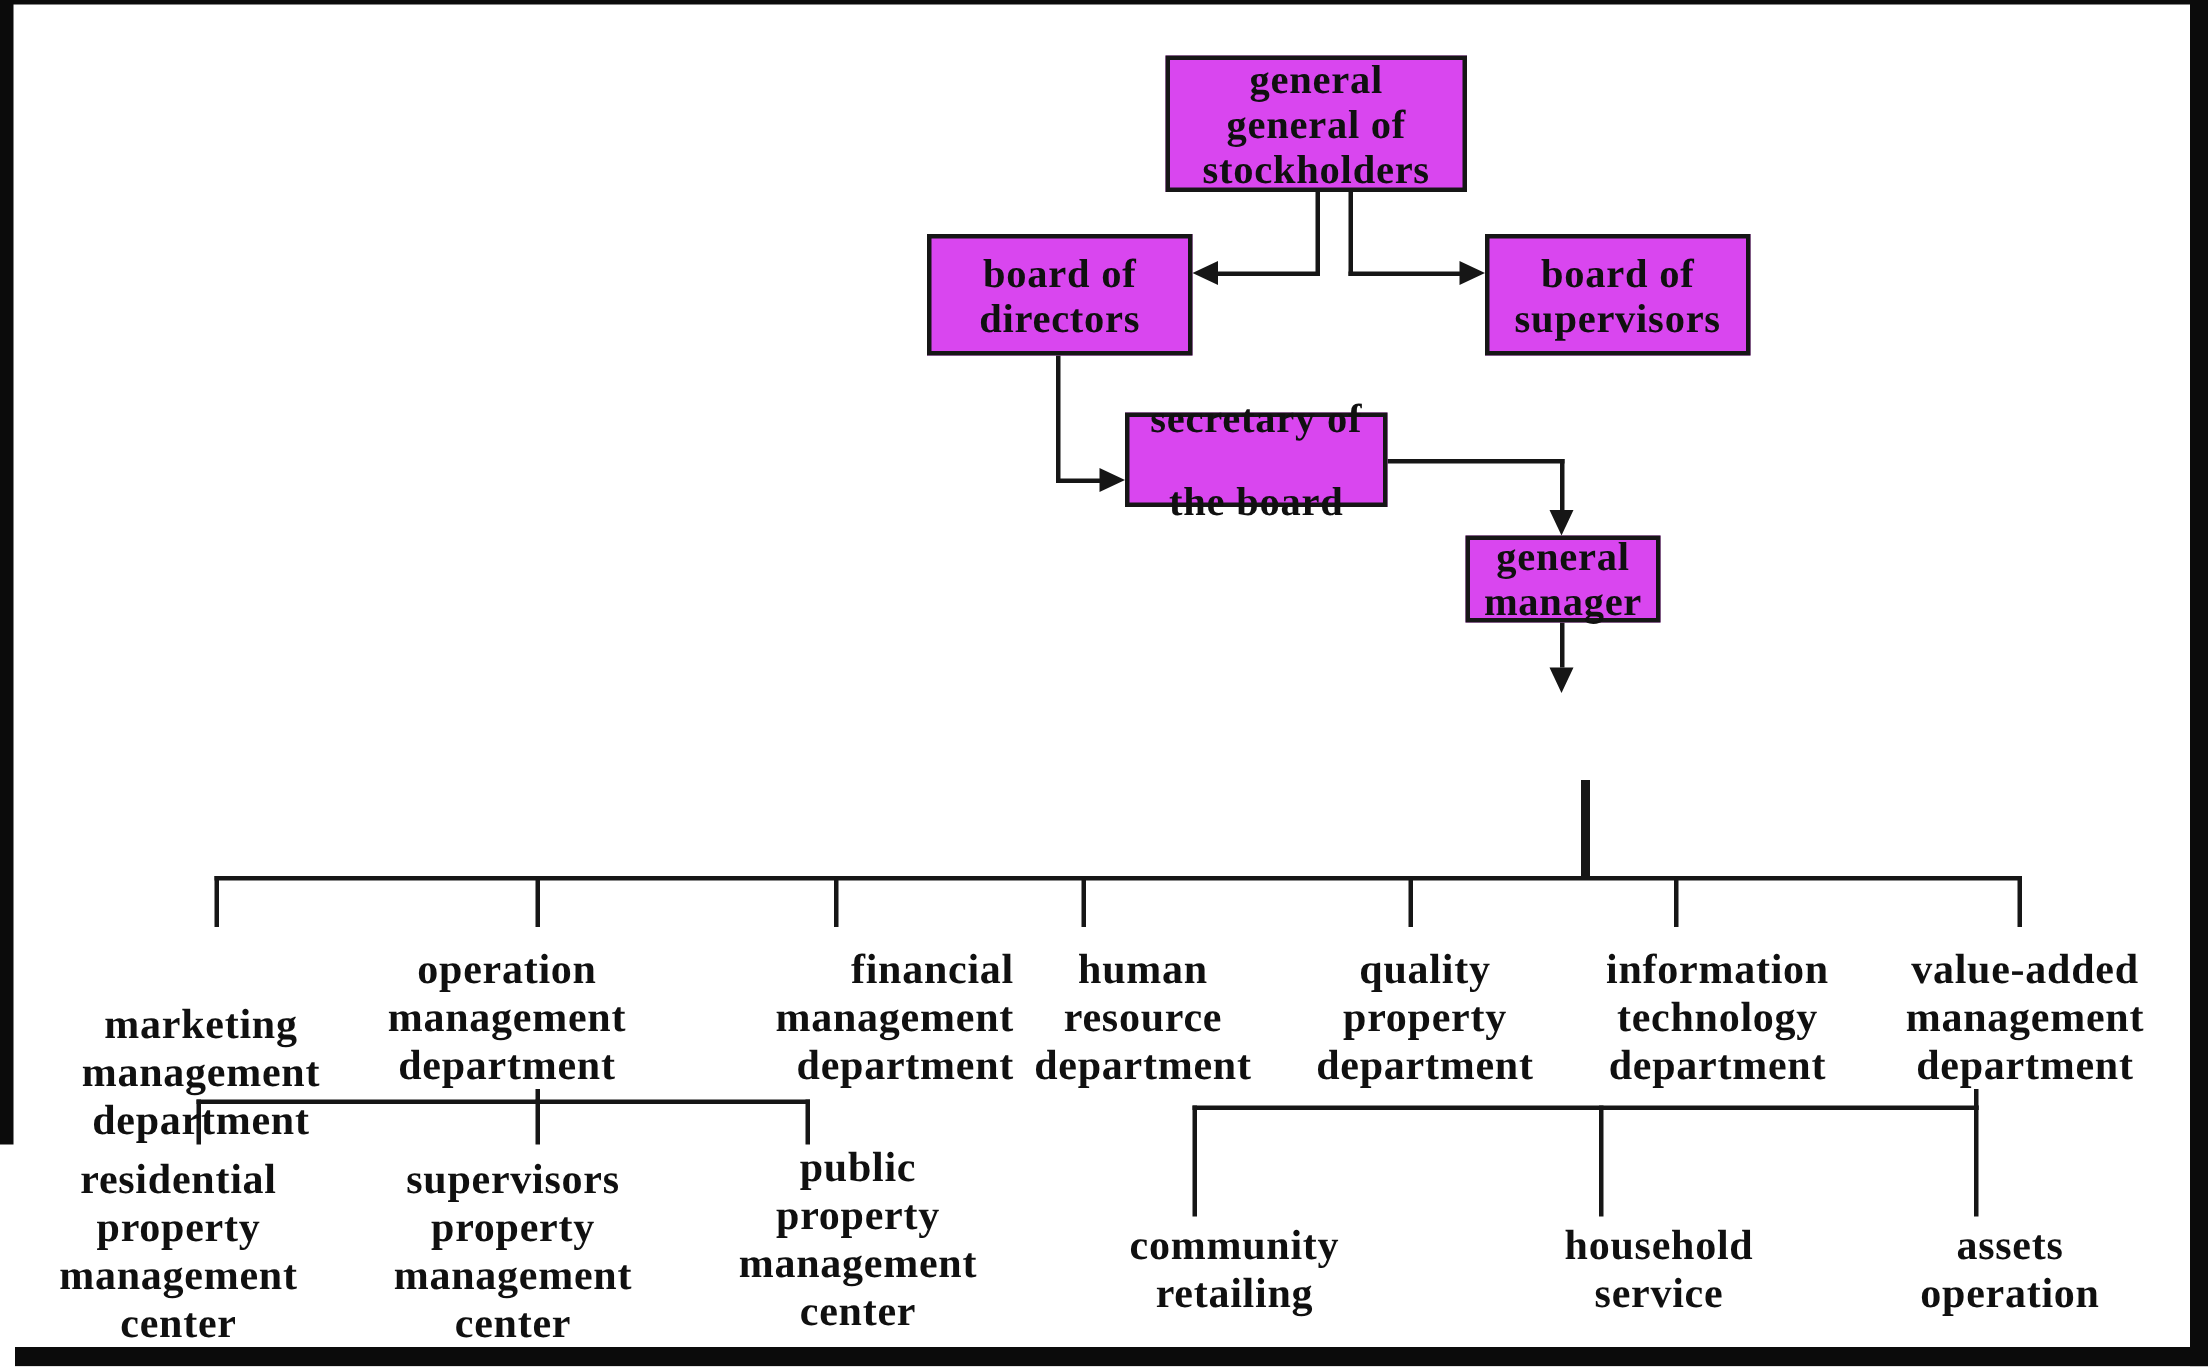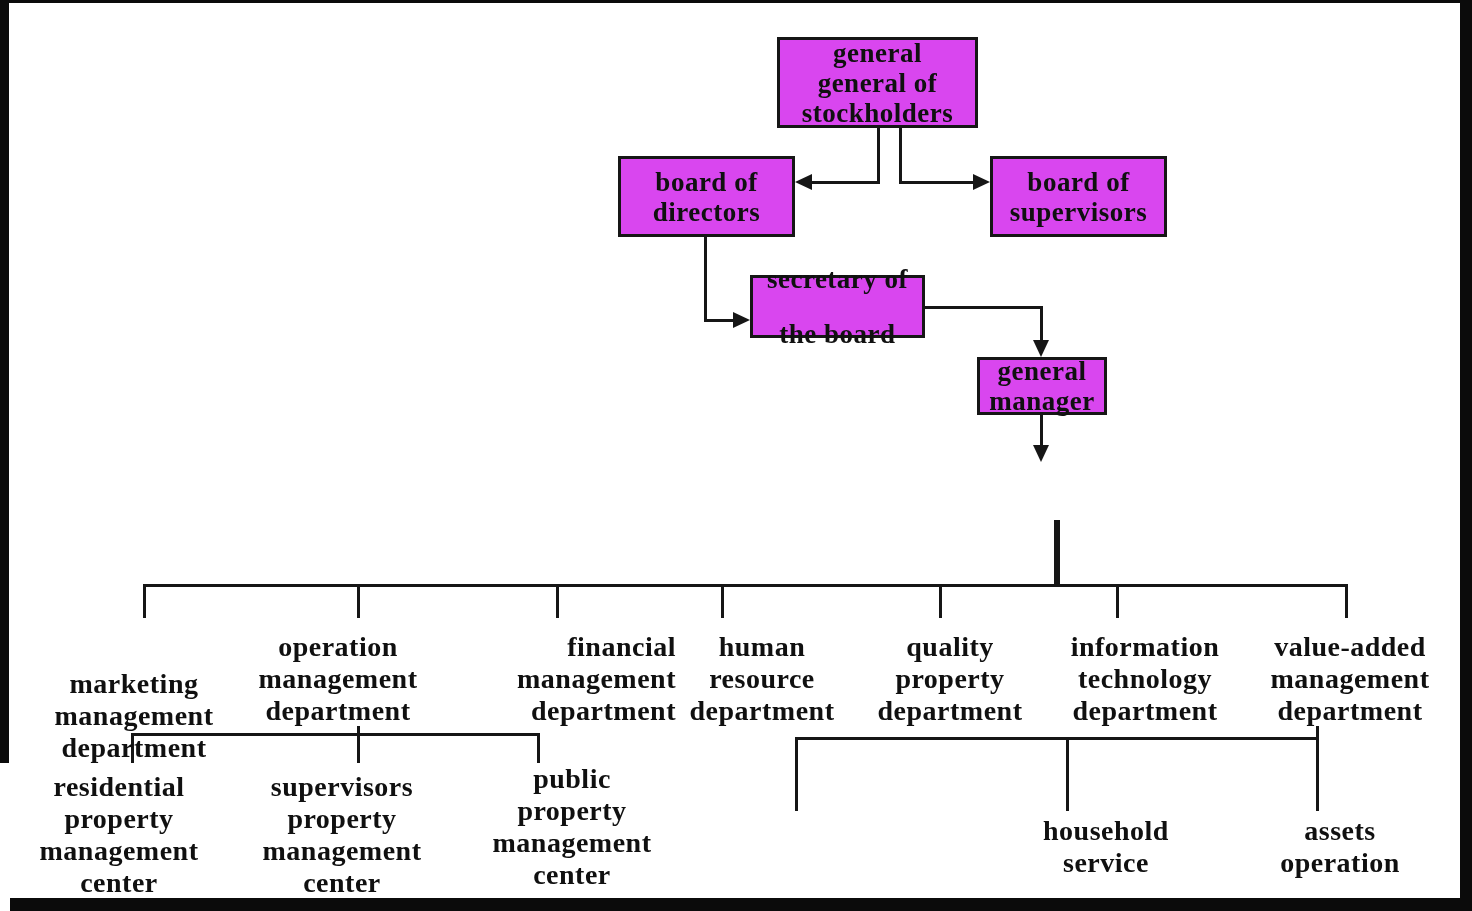--- a/index.html
+++ b/index.html
@@ -146,20 +146,24 @@
       <div class="line">property</div>
       <div class="line">management</div>
       <div class="line">center</div>
     </div>
     <div class="node text" style="left: 462px; top: 763px; width: 220px;">
       <div class="line">public</div>
       <div class="line">property</div>
       <div class="line">management</div>
       <div class="line">center</div>
     </div>
+    <div class="node text" style="left: 708px; top: 815px; width: 230px;">
+      <div class="line">community</div>
+      <div class="line">retailing</div>
+    </div>
     <div class="node text" style="left: 996px; top: 815px; width: 220px;">
       <div class="line">household</div>
       <div class="line">service</div>
     </div>
     <div class="node text" style="left: 1230px; top: 815px; width: 220px;">
       <div class="line">assets</div>
       <div class="line">operation</div>
     </div>
   </div>
 

